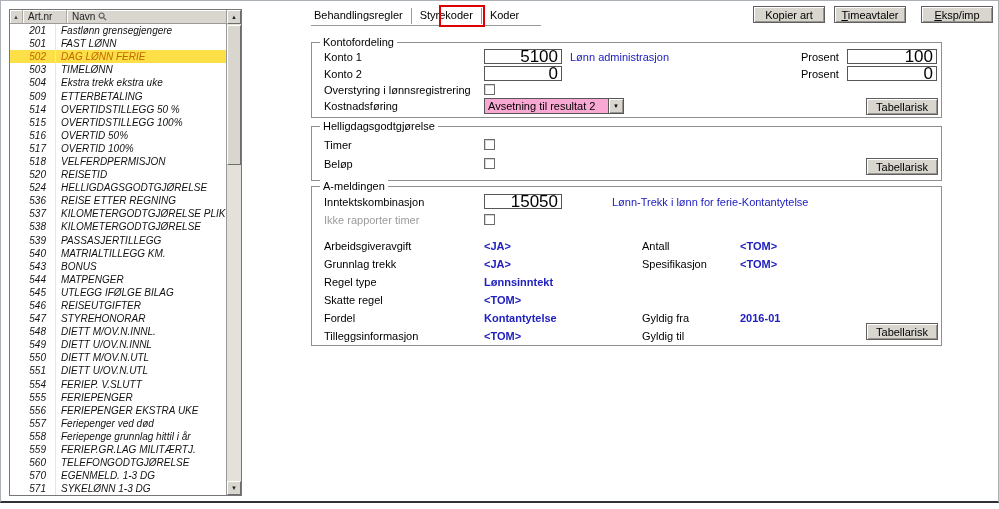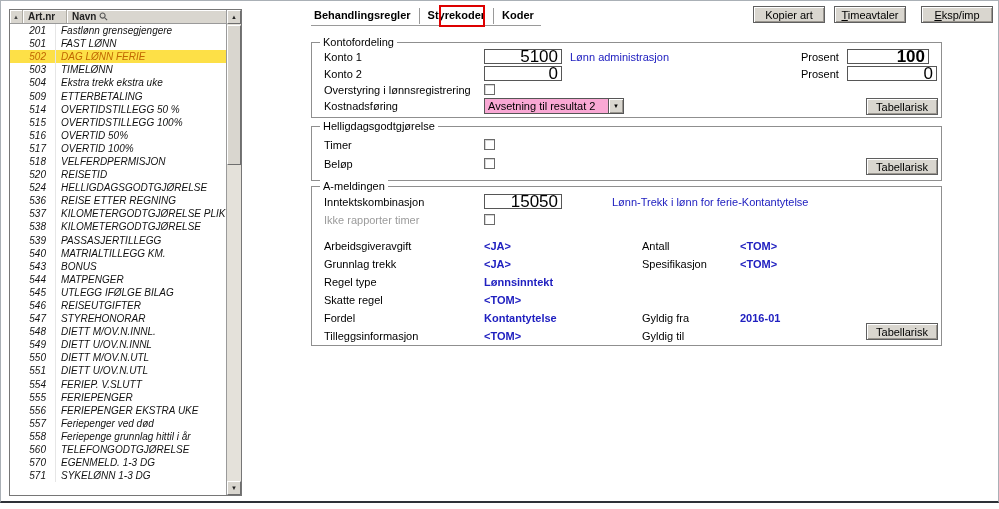--- a/index.html
+++ b/index.html
@@ -10,21 +10,21 @@
   .app { position:absolute; left:0; top:0; width:999px; height:503px; background:#fff;
          border:1px solid #aab0b6; border-bottom:2px solid #2e3238; }
 
   
   .list-panel { position:absolute; left:8px; top:8px; width:233px; height:487px;
                 border:1px solid #767676; background:#fff; }
   .list-header { position:absolute; left:0; top:0; right:15px; height:14px; background:#d9d6cf;
                  border-bottom:1px solid #9a9a9a; display:flex; align-items:center;
                  font-size:10px; color:#222; }
   .hcell { height:100%; display:flex; align-items:center; padding:0 5px;
-           border-right:1px solid #aeaba3; box-shadow: inset 1px 1px 0 #ffffff; font-weight: bold; }
+           border-right:1px solid #aeaba3; box-shadow: inset 1px 1px 0 #ffffff; }
   .hsort { width:13px; justify-content:center; }
   .tri { font-size:6px; line-height:1; color:#444; }
   .hartnr { width:44px; }
   .hnavn { flex:1; border-right:none; }
   .mag { margin-left:3px; }
   .list-body { position:absolute; left:0; top:14px; right:15px; bottom:0; overflow:hidden;font-style:italic; }
   .lrow { display:flex; height:13.1px; align-items:center; font-size:10px; color:#111;
           white-space:nowrap; overflow:hidden; }
   .c-nr { width:46px; height:100%; display:flex; align-items:center; justify-content:flex-end;
           padding-right:9px; border-right:1px solid #e6e6e6; flex:0 0 46px; }
@@ -36,21 +36,21 @@
   .sb-btn { position:absolute; left:0; right:0; height:14px; background:#d9d6cf;
             border:1px solid; border-color:#ffffff #6e6e6e #6e6e6e #ffffff;
             display:flex; align-items:center; justify-content:center; }
   .sb-up { top:0; }
   .sb-down { bottom:0; }
   .sb-btn .arr { font-size:6px; color:#222; line-height:1; }
   .sb-thumb { position:absolute; left:0; right:0; top:15px; height:140px; background:#d9d6cf;
               border:1px solid; border-color:#ffffff #6e6e6e #6e6e6e #ffffff; }
 
   
-  .tabs { position:absolute; left:311px; top:7px; height:16px; display:flex; font-size:11px; color:#000;font-weight:bold; }
+  .tabs { position:absolute; left:311px; top:7px; height:16px; display:flex; font-size:11px; color:#000; }
   .tab { padding:1px 8px 2px; border-right:1px solid #9a9a9a; cursor:default; }
   .tab:first-child { padding-left:2px; }
   .tab:last-child { border-right:none; }
   .tab-underline { position:absolute; left:310px; top:24px; width:230px; height:1px; background:#9a9a9a; }
   .red-box { position:absolute; left:438px; top:4px; width:46px; height:22px; border:2px solid #dd0000; }
 
   
   .btn { position:absolute; height:17px; width:72px; font-size:11px; font-family:inherit; color:#000;
          background:#d9d6cf; border:1px solid #5f5f5f; padding:0;
          box-shadow: inset 1px 1px 0 #ffffff, inset -1px -1px 0 #9a968f; cursor:default; }
@@ -66,21 +66,21 @@
   .gtitle { position:absolute; top:-7px; left:8px; background:#fff; padding:0 3px; font-size:11px; color:#000; }
 
   .lbl { position:absolute; left:12px; font-size:11px; color:#000; white-space:nowrap; }
   .lbl.rlbl { left:489px; }
   .lbl.disabled { color:#9b9b9b; }
 
   .field { position:absolute; height:15px; font-size:17px; font-family:inherit;
            border:1px solid #565656; background:#fff; padding:0 3px; }
   .num { text-align:right; }
   .f-konto1   { left:172px; top:6px;  width:78px; }
-  .f-prosent1 { left:535px; top:6px;  width:82px;font-weight:bold; }
+  .f-prosent1 { left:535px; top:6px;  width:90px; }
   .f-konto2   { left:172px; top:23px; width:78px; }
   .f-prosent2 { left:535px; top:23px; width:90px; }
   .f-innkomb  { left:172px; top:7px;  width:78px; }
 
   .desc { position:absolute; font-size:11px; color:#2020c0; white-space:nowrap; }
   .f-konto1desc { left:258px; top:8px; }
   .f-innkombdesc { left:258px; top:9px;margin-left:42px; }
 
   .checkbox { position:absolute; width:11px; height:11px; background:#fff;
               border:1px solid #6b6b6b; box-shadow: inset 1px 1px 0 #d6d6d6; }
@@ -243,20 +243,24 @@
           </div>
           <div class="lrow">
             <span class="c-nr">557</span>
             <span class="c-name">Feriepenger ved død</span>
           </div>
           <div class="lrow">
             <span class="c-nr">558</span>
             <span class="c-name">Feriepenge grunnlag hittil i år</span>
           </div>
           <div class="lrow">
+            <span class="c-nr">559</span>
+            <span class="c-name">FERIEP.GR.LAG MILITÆRTJ.</span>
+          </div>
+          <div class="lrow">
             <span class="c-nr">560</span>
             <span class="c-name">TELEFONGODTGJØRELSE</span>
           </div>
           <div class="lrow">
             <span class="c-nr">570</span>
             <span class="c-name">EGENMELD. 1-3 DG</span>
           </div>
           <div class="lrow">
             <span class="c-nr">571</span>
             <span class="c-name">SYKELØNN 1-3 DG</span>

